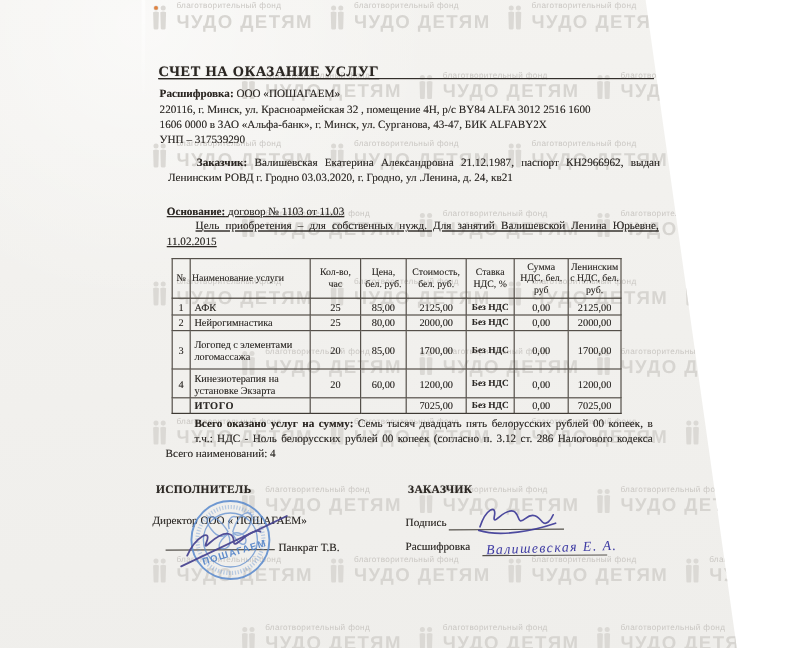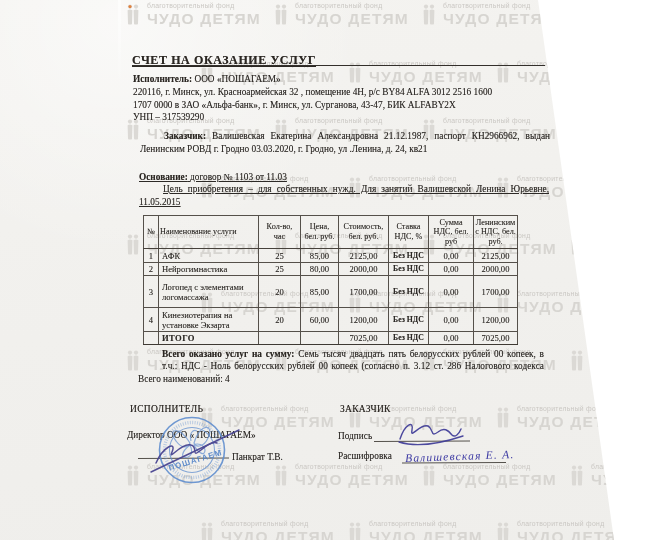--- a/index.html
+++ b/index.html
@@ -36,21 +36,21 @@
         font-family:"Liberation Serif",serif;color:#2d2a27;
         text-shadow:0 0 .5px rgba(66,60,54,.45);}
   td{border:1px solid #55504a;font-size:8.6px;line-height:10px;
      text-align:center;vertical-align:middle;padding:1px 2px;overflow:hidden;}
   table{border:1.5px solid #46413b;}
   tr.hdr td{font-size:8.2px;line-height:9.6px;border-bottom:1.5px solid #46413b;padding:1px 1px;}
   td.name{text-align:left;padding-left:3px;}
   td.vat{font-weight:bold;font-size:7.8px;}
   tr.total td{border-top:1.6px solid #3e3933;border-bottom:1.8px solid #3e3933;}
   tr.total td.name{font-weight:bold;letter-spacing:.4px;}
-  .sig-label{position:absolute;font-weight:normal;font-size:9.5px;color:#2b2723;
+  .sig-label{position:absolute;font-weight:bold;font-size:9.5px;color:#2b2723;
              text-shadow:0 0 .6px rgba(45,40,35,.55);letter-spacing:.3px;text-align:right;}
   .white-edge{position:absolute;inset:0;pointer-events:none;}
 </style>
 </head>
 <body>
 
 <div class="stage">
   <div class="paper">
     <div class="crease"></div>
 
@@ -596,35 +596,35 @@
             </g>
           </svg>
         </div>
       </div>
 
     <div class="doc-title">
       <b>СЧЕТ НА ОКАЗАНИЕ УСЛУГ</b>
     </div>
 
     <div class="txt" style="left:133px;top:73px;width:414px;">
-      <div><b>Исполнитель:</b>&nbsp;<span>ООО «ПОШАГАЕМ»</span></div>
+      <div><b>Расшифровка:</b>&nbsp;<span>ООО «ПОШАГАЕМ»</span></div>
       <div>220116, г. Минск, ул. Красноармейская 32 , помещение 4Н, р/с BY84 ALFA 3012 2516 1600</div>
-      <div>1707 0000 в ЗАО «Альфа-банк», г. Минск, ул. Сурганова, 43-47,  БИК ALFABY2X</div>
+      <div>1606 0000 в ЗАО «Альфа-банк», г. Минск, ул. Сурганова, 43-47,  БИК ALFABY2X</div>
       <div>УНП – 317539290</div>
     </div>
 
     <div class="txt" style="left:140px;top:130px;width:410px;">
       <div class="jst"><b>Заказчик:</b>&nbsp;<span>Валишевская Екатерина Александровна 21.12.1987, паспорт КН2966962, выдан</span></div>
       <div>Ленинским РОВД г. Гродно 03.03.2020, г. Гродно, ул .Ленина, д. 24, кв21</div>
     </div>
 
     <div class="txt" style="left:139px;top:171px;width:410px;line-height:12.4px;text-decoration:underline;">
       <div><b>Основание:</b>&nbsp;<span>договор № 1103 от 11.03</span></div>
       <div class="jst">Цель приобретения – для собственных нужд. Для занятий Валишевской Ленина Юрьевне,</div>
-      <div>11.05.2015</div>
+      <div>11.02.2015</div>
     </div>
 
     <div class="tbl-wrap">
       <table>
         <colgroup>
           <col style="width:15px">
             <col style="width:100px">
             <col style="width:42px">
             <col style="width:38px">
           <col style="width:50px">

